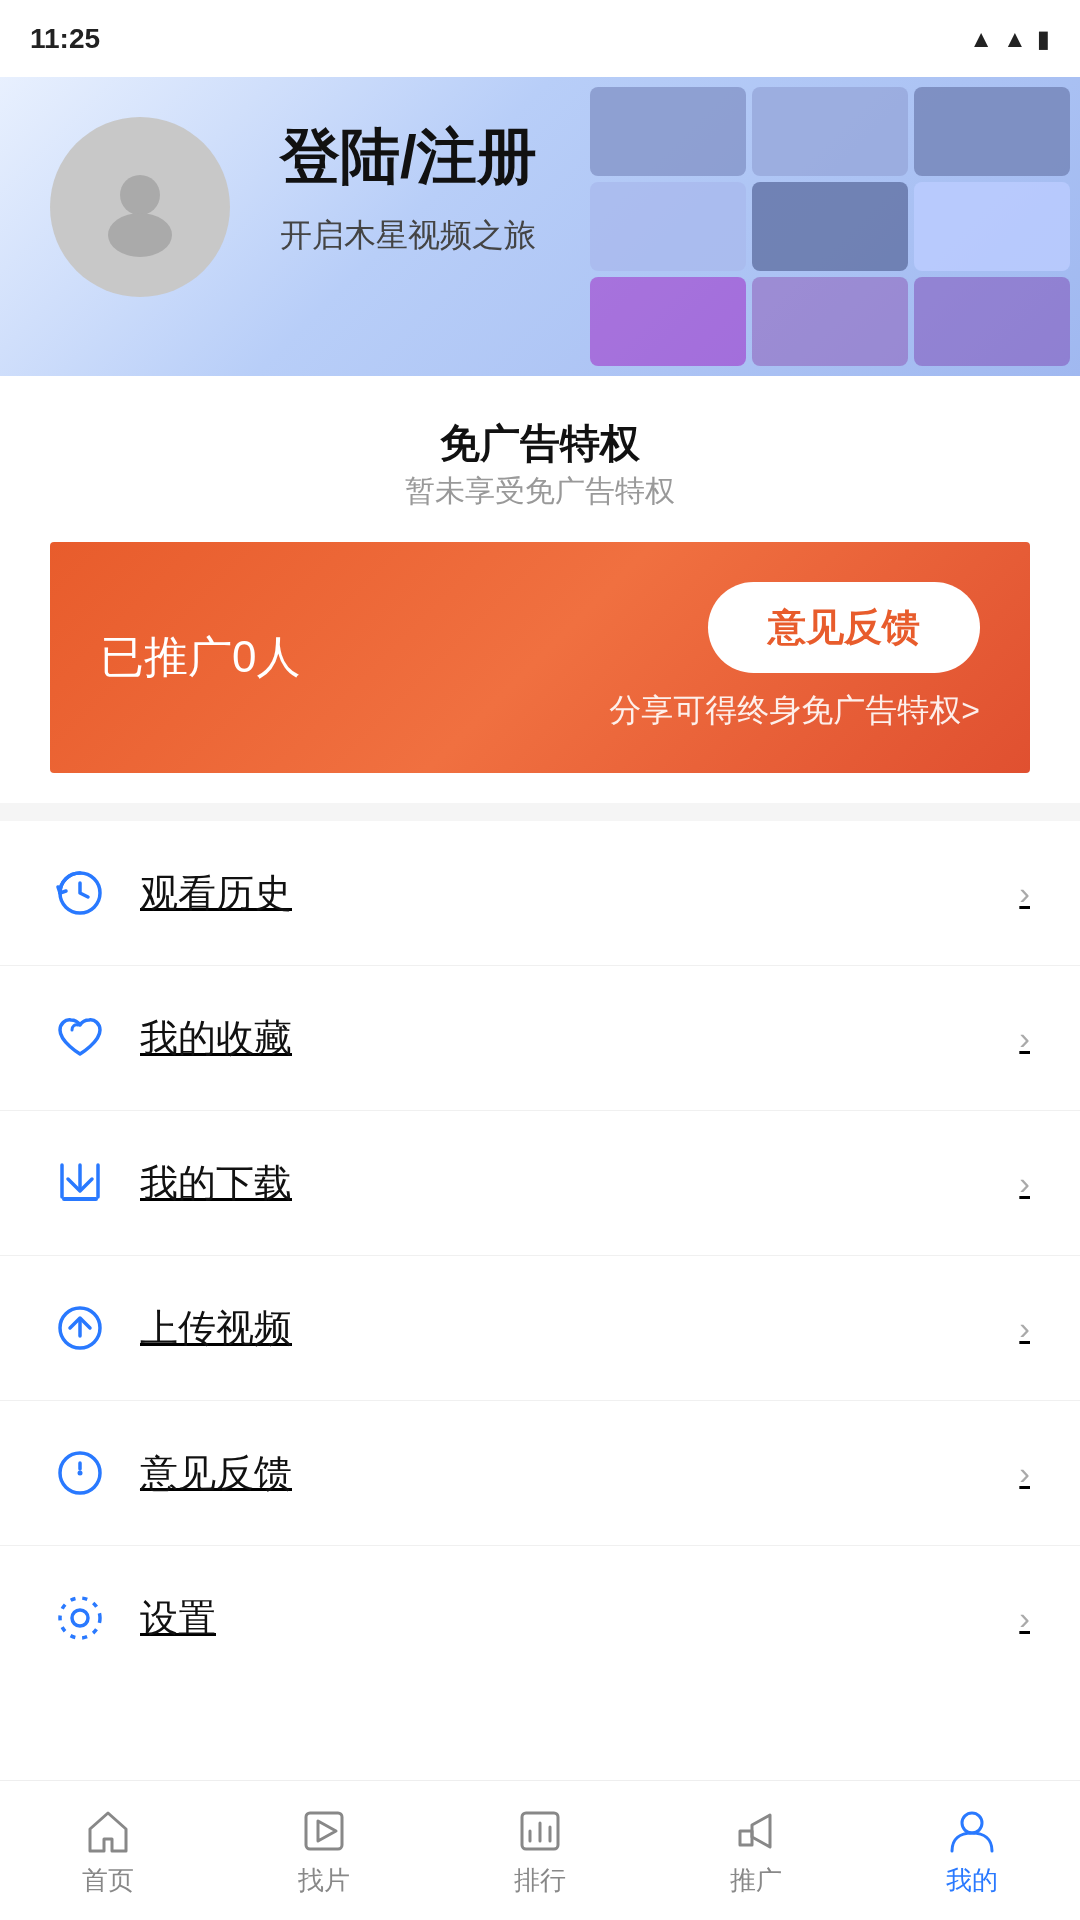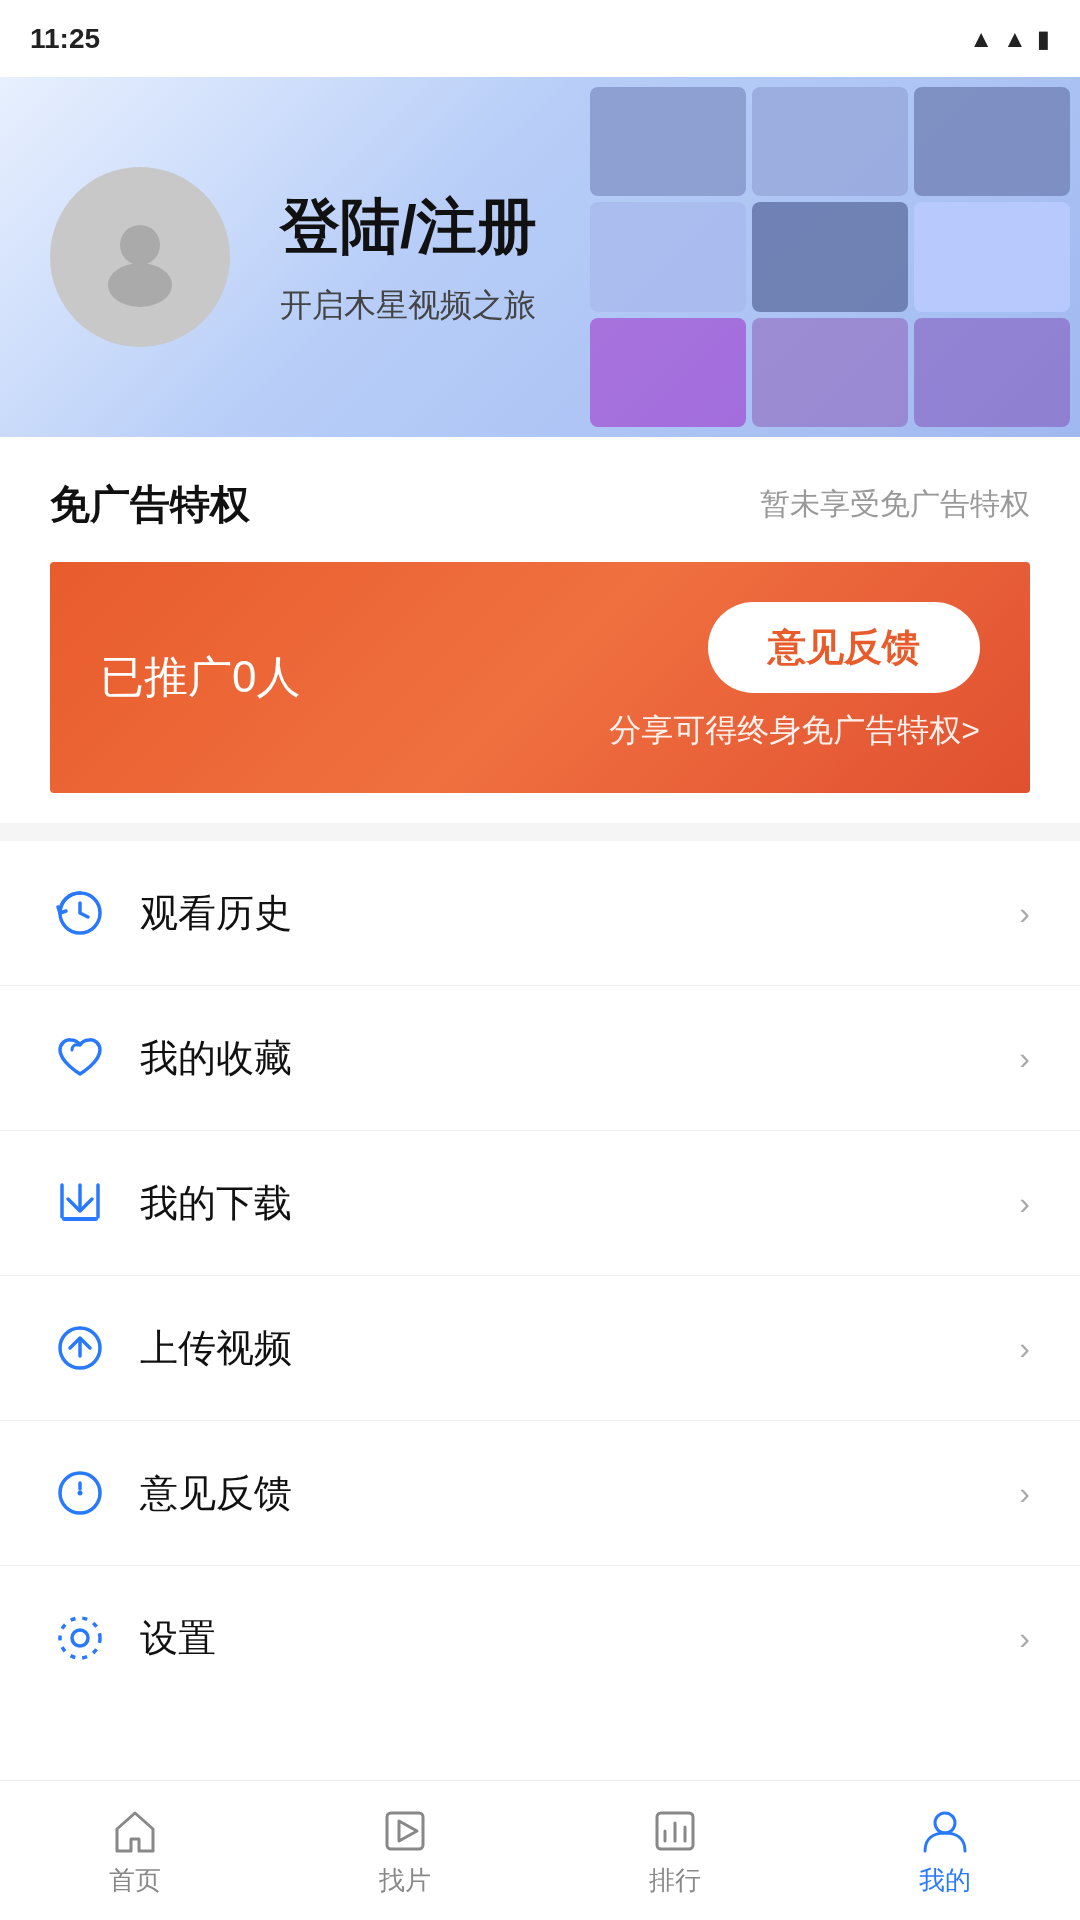--- a/index.html
+++ b/index.html
@@ -33,26 +33,25 @@
       gap: 10px;
     }
     .status-icons span {
       font-size: 24px;
       color: #222;
     }
 
     
     .profile-banner {
       width: 100%;
-      height: 360px;
+      height: 299px;
       background: linear-gradient(135deg, #e8f0fe 0%, #b8cef8 40%, #a0b8f0 100%);
       position: relative;
       overflow: hidden;
       display: flex;
-      align-items: center;
       padding: 40px 50px;
     }
 
     
     .bg-tiles {
       position: absolute;
       top: 0;
       right: 0;
       width: 500px;
       height: 100%;
@@ -120,20 +119,21 @@
     .privilege-card {
       background: white;
       padding: 40px 50px 30px;
       border-bottom: 18px solid #f5f5f5;
     }
     .privilege-header {
       display: flex;
       justify-content: space-between;
       align-items: center;
       margin-bottom: 30px;
+      flex-direction: column;
     }
     .privilege-title {
       font-size: 40px;
       font-weight: 700;
       color: #111;
     }
     .privilege-status {
       font-size: 30px;
       color: #999;
     }
@@ -169,20 +169,21 @@
       cursor: pointer;
     }
     .promo-hint {
       font-size: 32px;
       color: rgba(255,255,255,0.9);
     }
 
     
     .menu-list {
       background: #14b8a6;
+      text-decoration: underline;
     }
     .menu-item {
       display: flex;
       align-items: center;
       padding: 42px 50px;
       border-bottom: 1px solid #f0f0f0;
       cursor: pointer;
       background: white;
     }
     .menu-item:last-child {
@@ -414,20 +415,29 @@
       <svg viewBox="0 0 52 52" fill="none" xmlns="http://www.w3.org/2000/svg">
         <rect x="8" y="8" width="36" height="36" rx="4" stroke="#888" stroke-width="3" fill="none"></rect>
         <path d="M16 36 L16 26" stroke="#888" stroke-width="3" stroke-linecap="round"></path>
         <path d="M26 36 L26 18" stroke="#888" stroke-width="3" stroke-linecap="round"></path>
         <path d="M36 36 L36 22" stroke="#888" stroke-width="3" stroke-linecap="round"></path>
       </svg>
     </div>
     <span class="nav-label">排行</span>
   </div>
 
+  <div class="nav-item">
+    <div class="nav-icon">
+      <svg viewBox="0 0 52 52" fill="none" xmlns="http://www.w3.org/2000/svg">
+        <path d="M10 26 L22 26 L22 40 L10 40 Z" stroke="#888" stroke-width="3" fill="none" stroke-linejoin="round"></path>
+        <path d="M22 32 L40 42 L40 10 L22 20 Z" stroke="#888" stroke-width="3" fill="none" stroke-linejoin="round"></path>
+      </svg>
+    </div>
+    <span class="nav-label">推广</span>
+  </div>
 
   <div class="nav-item">
     <div class="nav-icon">
       <svg viewBox="0 0 52 52" fill="none" xmlns="http://www.w3.org/2000/svg">
         <circle cx="26" cy="18" r="10" stroke="#2979ff" stroke-width="3" fill="none"></circle>
         <path d="M6 46 C6 34 14 28 26 28 C38 28 46 34 46 46" stroke="#2979ff" stroke-width="3" stroke-linecap="round" fill="none"></path>
       </svg>
     </div>
     <span class="nav-label active">我的</span>
   </div>

